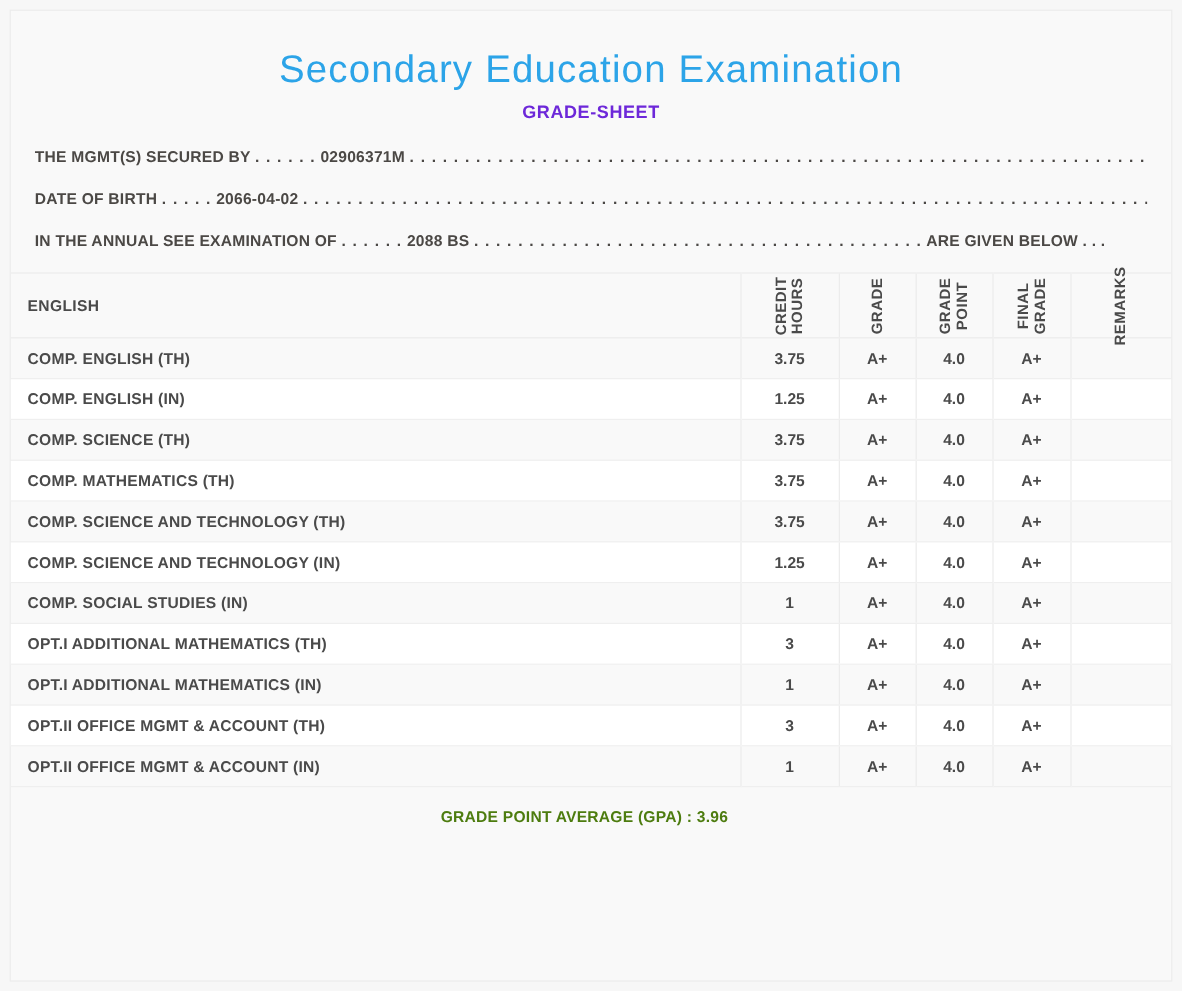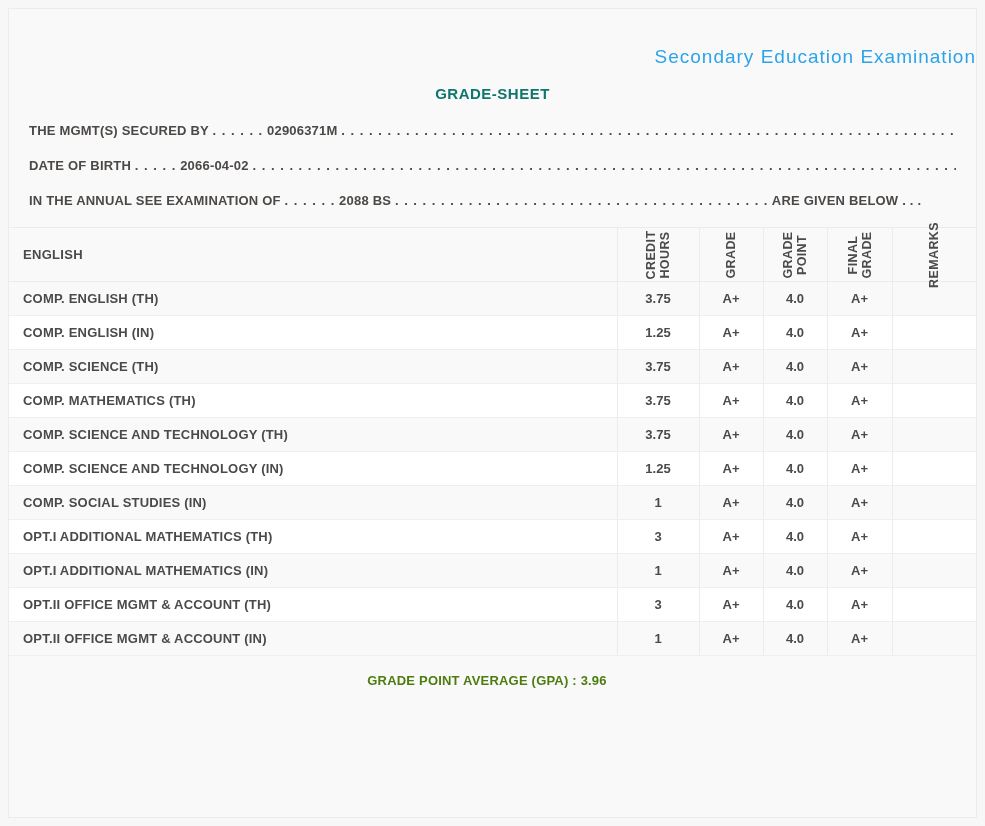--- a/index.html
+++ b/index.html
@@ -11,35 +11,35 @@
   }
   .sheet {
     position: absolute;
     left: 8px; top: 8px;
     width: 969px; height: 810px;
     background: #f9f9f9;
     border: 1px solid #ececec;
   }
   .title {
     margin-top: 33px;
-    text-align: right;
-    font-size: 19px;
+    text-align: center;
+    font-size: 32px;
     line-height: 30px;
     font-weight: 400;
     letter-spacing: 1px;
     color: #2ca4e8;
   }
   .subtitle {
     margin-top: 13px;
     text-align: center;
     font-size: 15px;
     line-height: 18px;
     font-weight: 700;
     letter-spacing: 0.5px;
-    color: #0f766e;
+    color: #6d28d9;
   }
   .info {
     margin-top: 10px;
     padding: 0 20px;
   }
   .info-line {
     height: 35px;
     line-height: 35px;
     white-space: nowrap;
     overflow: hidden;

